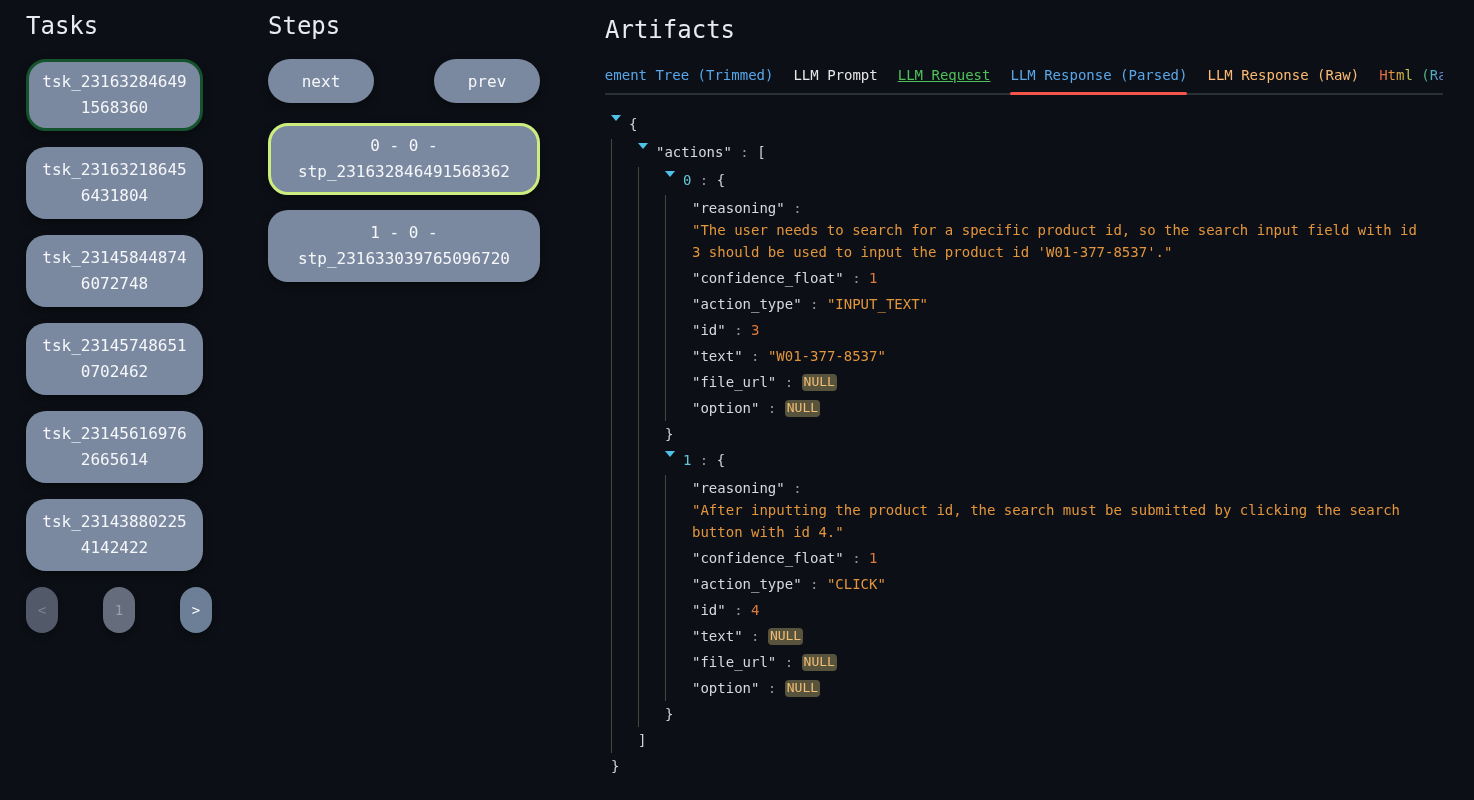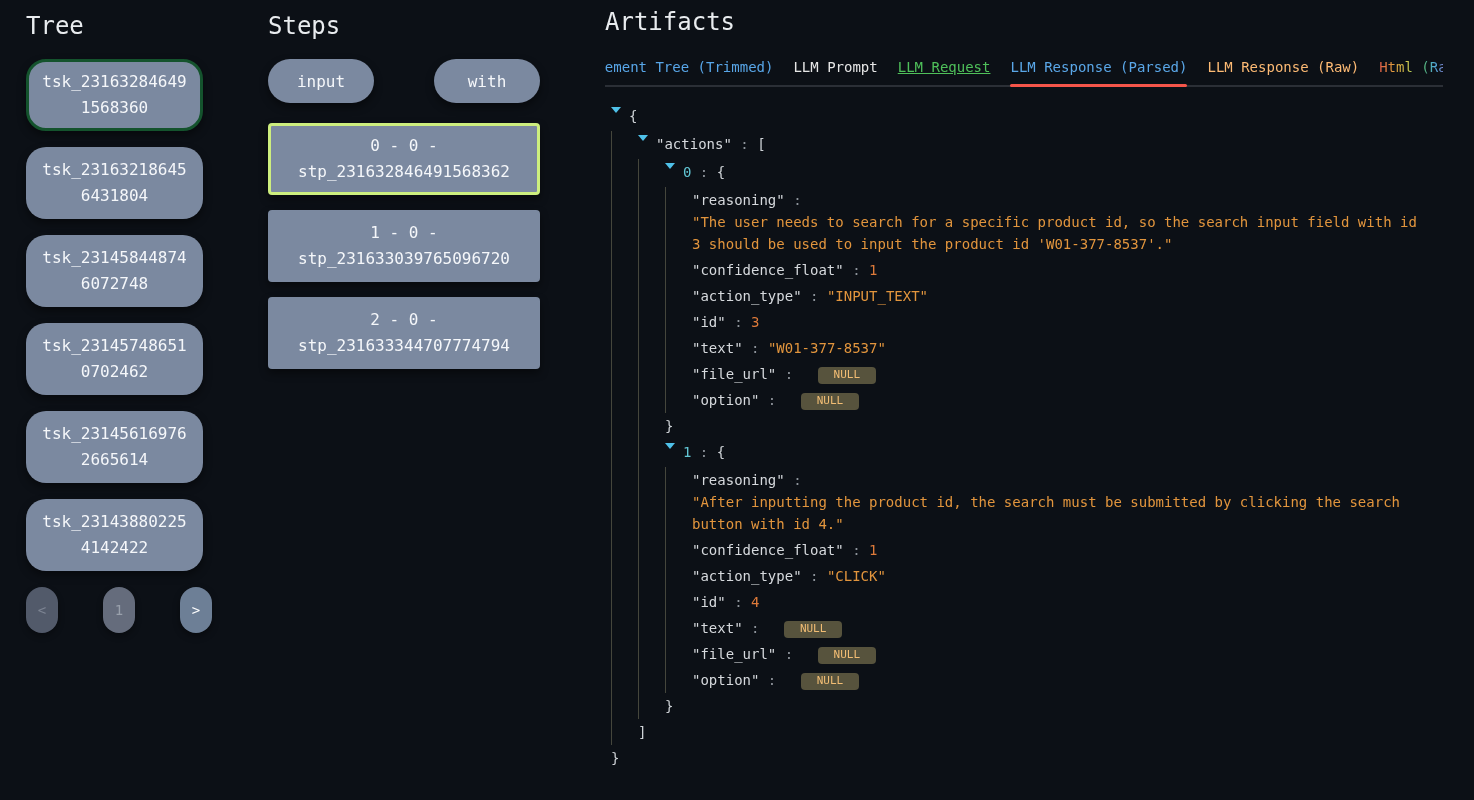--- a/index.html
+++ b/index.html
@@ -61,35 +61,35 @@
     background: #7b89a0;
     border: none; border-radius: 22px;
     color: #f5f7fa;
     font-family: inherit; font-size: 16px;
     cursor: pointer;
     box-shadow: 0 4px 9px rgba(0,0,0,.45);
   }
   .step-btn {
     width: 272px;
     background: #7b89a0;
-    border: none; border-radius: 4px;
+    border: none; border-radius: 20px;
     color: #f5f7fa;
     font-family: inherit;
     font-size: 16px; line-height: 26px;
     padding: 10px 14px;
     text-align: center;
     overflow-wrap: break-word;
     margin-bottom: 15px;
     box-shadow: 0 4px 9px rgba(0,0,0,.45);
     cursor: pointer;
     display: block;
   }
   .step-btn.selected { border: 3px solid #cdee7e; padding: 7px 11px; }
   
-  .artifacts-col { position: absolute; left: 605px; top: 8px; right: 0; }
+  .artifacts-col { position: absolute; left: 605px; top: 16px; right: 0; }
   .artifacts-col .col-title { margin-bottom: 22px; }
   .tabs-clip { overflow: hidden; margin-right: 31px; }
   .tabs-strip {
     display: flex;
     gap: 20px;
     margin-left: -17px;
     border-bottom: 2px solid #2b2f36;
   }
   .tab {
     font-size: 14px;
@@ -139,58 +139,56 @@
   .s-key    { color: #d6d9dd; }
   .s-punct  { color: #ced2d6; }
   .s-colon  { color: #8f959c; }
   .s-index  { color: #62c6d4; }
   .s-string { color: #e2953d; }
   .s-number { color: #de7a3a; }
   .nullb {
     display: inline-block;
     background: #57533d;
     color: #f2bd74;
-    font-size: 11px;
+    font-size: 13px;
     line-height: 14px;
-    padding: 1px 16px 2px;
+    padding: 1px 2px 2px;
     border-radius: 4px;
     vertical-align: 1px;
-    margin-left: 16px;
   }
 </style>
 </head>
 <body>
 
 <div class="tasks-col">
-  <div class="col-title">Tree</div>
+  <div class="col-title">Tasks</div>
   <div>
       <button class="task-btn selected">tsk_231632846491568360</button>
       <button class="task-btn">tsk_231632186456431804</button>
       <button class="task-btn">tsk_231458448746072748</button>
       <button class="task-btn">tsk_231457486510702462</button>
       <button class="task-btn">tsk_231456169762665614</button>
       <button class="task-btn">tsk_231438802254142422</button>
     </div>
   <div class="pagination">
     <button class="page-pill prev">&lt;</button>
     <button class="page-pill num">1</button>
     <button class="page-pill next">&gt;</button>
   </div>
 </div>
 
 <div class="steps-col">
   <div class="col-title">Steps</div>
   <div class="steps-nav">
-    <button class="nav-btn">input</button>
-    <button class="nav-btn">with</button>
+    <button class="nav-btn">next</button>
+    <button class="nav-btn">prev</button>
   </div>
   <div>
       <button class="step-btn selected">0 - 0 - stp_231632846491568362</button>
       <button class="step-btn">1 - 0 - stp_231633039765096720</button>
-      <button class="step-btn">2 - 0 - stp_231633344707774794</button>
     </div>
 </div>
 
 <div class="artifacts-col">
   <div class="col-title">Artifacts</div>
   <div class="tabs-clip">
     <div class="tabs-strip">
         <div class="tab" style="color: rgb(88, 166, 232);">Element Tree (Trimmed)</div>
         <div class="tab" style="color: rgb(230, 230, 230);">LLM Prompt</div>
         <div class="tab" style="color: rgb(79, 192, 90); text-decoration: underline;">LLM Request</div>

